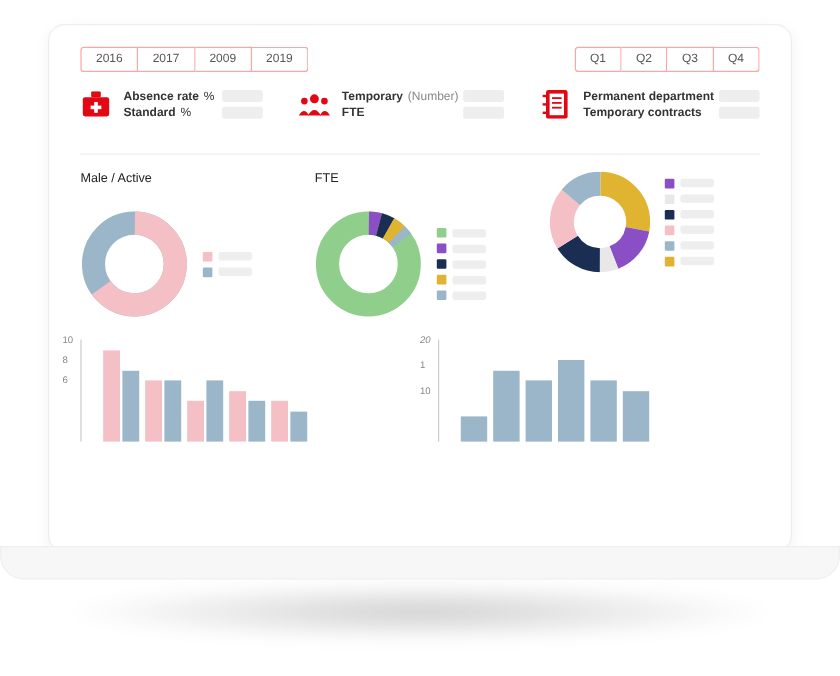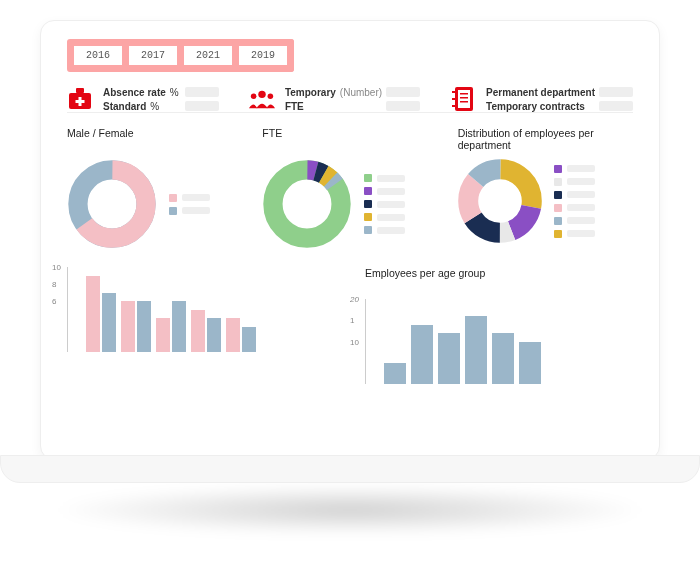--- a/index.html
+++ b/index.html
@@ -46,37 +46,36 @@
     font-size: 11px;
     color: #333;
   }
   .top-row {
     display: flex;
     justify-content: space-between;
     margin-bottom: 14px;
   }
   .tab-group { display: flex; gap: 0; }
   .tab {
-    border: 7px solid #fca5a5;
+    border: 1px solid #fca5a5;
     padding: 4px 12px;
     font-size: 10px;
     color: #555;
     background: #fff;
     cursor: pointer;
-    font-family: Liberation Mono, monospace;
   }
   .tab + .tab { border-left: none; }
   .tab:first-child { border-radius: 3px 0 0 3px; }
   .tab:last-child { border-radius: 0 3px 3px 0; }
 
   .kpi-row {
     display: flex;
     gap: 30px;
     border-bottom: 1px solid #eee;
-    padding-bottom: 0;
+    padding-bottom: 28px;
     margin-bottom: 14px;
   }
   .kpi-block { display: flex; align-items: center; gap: 10px; flex: 1; }
   .kpi-icon { width: 26px; height: 26px; display:flex; align-items:center; justify-content:center; color:#e30613; }
   .kpi-lines { display:flex; flex-direction:column; gap:3px; flex:1; }
   .kpi-line { display:flex; align-items:center; gap:4px; font-size:10px; }
   .kpi-label { font-weight:600; white-space:nowrap; }
   .kpi-sub { color:#888; font-weight:400; }
   .kpi-ph { flex:0 0 34px; height:10px; background:#eee; border-radius:2px; margin-left:auto; }
 
@@ -118,22 +117,28 @@
 
 <div class="shadow"></div>
 
 <div class="laptop">
  <div class="screen">
 
   <div class="top-row">
     <div class="tab-group">
       <div class="tab">2016</div>
       <div class="tab">2017</div>
-      <div class="tab">2021</div>
+      <div class="tab">2009</div>
       <div class="tab">2019</div>
+    </div>
+    <div class="tab-group">
+      <div class="tab">Q1</div>
+      <div class="tab">Q2</div>
+      <div class="tab">Q3</div>
+      <div class="tab">Q4</div>
     </div>
   </div>
 
   <div class="kpi-row">
     <div class="kpi-block">
       <div class="kpi-icon">
         <svg width="24" height="22" viewBox="0 0 24 22">
               <rect x="1" y="5" width="22" height="16" rx="2" fill="#e30613"></rect>
               <rect x="8" y="0" width="8" height="5" rx="1" fill="#e30613"></rect>
               <rect x="10.5" y="9" width="3" height="9" fill="#fff"></rect>
@@ -198,21 +203,21 @@
               <span class="kpi-label">Temporary contracts</span>
               <span class="kpi-ph"></span>
             </div>
       </div>
     </div>
   </div>
 
   <div class="chart-row">
 
     <div class="chart-col">
-      <div class="chart-title">Male / Female</div>
+      <div class="chart-title">Male / Active</div>
       <div class="donut-wrap">
         <svg class="donut" viewBox="0 0 42 42">
           <circle cx="21" cy="21" r="15.9" fill="none" stroke="#9bb6c9" stroke-width="9"></circle>
           <circle cx="21" cy="21" r="15.9" fill="none" stroke="#f4bfc5" stroke-width="9" stroke-dasharray="65 35" stroke-dashoffset="25"></circle>
         </svg>
         <div class="legend">
           <div class="legend-item">
                 <span class="sw" style="background:#f4bfc5"></span>
                 <span class="legend-ph"></span>
               </div>
@@ -253,21 +258,20 @@
               </div>
           <div class="legend-item">
                 <span class="sw" style="background:#9bb6c9"></span>
                 <span class="legend-ph"></span>
               </div>
         </div>
       </div>
     </div>
 
     <div class="chart-col">
-      <div class="chart-title">Distribution of employees per department</div>
       <div class="donut-wrap">
         <svg class="donut-sm" viewBox="0 0 42 42">
           <circle cx="21" cy="21" r="15.9" fill="none" stroke="#e0b431" stroke-width="10" stroke-dasharray="28 72" stroke-dashoffset="25"></circle>
           <circle cx="21" cy="21" r="15.9" fill="none" stroke="#8a4fc4" stroke-width="10" stroke-dasharray="16 84" stroke-dashoffset="-3"></circle>
           <circle cx="21" cy="21" r="15.9" fill="none" stroke="#e8e8e8" stroke-width="10" stroke-dasharray="6 94" stroke-dashoffset="-19"></circle>
           <circle cx="21" cy="21" r="15.9" fill="none" stroke="#1a2d52" stroke-width="10" stroke-dasharray="16 84" stroke-dashoffset="-25"></circle>
           <circle cx="21" cy="21" r="15.9" fill="none" stroke="#f4bfc5" stroke-width="10" stroke-dasharray="20 80" stroke-dashoffset="-41"></circle>
           <circle cx="21" cy="21" r="15.9" fill="none" stroke="#9bb6c9" stroke-width="10" stroke-dasharray="14 86" stroke-dashoffset="-61"></circle>
         </svg>
         <div class="legend">
@@ -322,21 +326,20 @@
               <div class="bar pink" style="height: 42.5px;"></div>
               <div class="bar blue" style="height: 34px;"></div>
             </div>
             <div class="pair">
               <div class="bar pink" style="height: 34px;"></div>
               <div class="bar blue" style="height: 25.5px;"></div>
             </div>
           </div>
     </div>
     <div class="bar-col">
-      <div class="chart-title">Employees per age group</div>
       <div class="bar-chart" id="bar-age">
             <span class="ytick" style="bottom: 42.5px;">10</span>
             <span class="ytick" style="bottom: 63.75px;">1</span>
             <span class="ytick" style="bottom: 85px; font-style: italic;">20</span>
             <div class="bar blue" style="width: 22px; height: 21.25px;"></div>
             <div class="bar blue" style="width: 22px; height: 59.5px;"></div>
             <div class="bar blue" style="width: 22px; height: 51px;"></div>
             <div class="bar blue" style="width: 22px; height: 68px;"></div>
             <div class="bar blue" style="width: 22px; height: 51px;"></div>
             <div class="bar blue" style="width: 22px; height: 42.5px;"></div>

